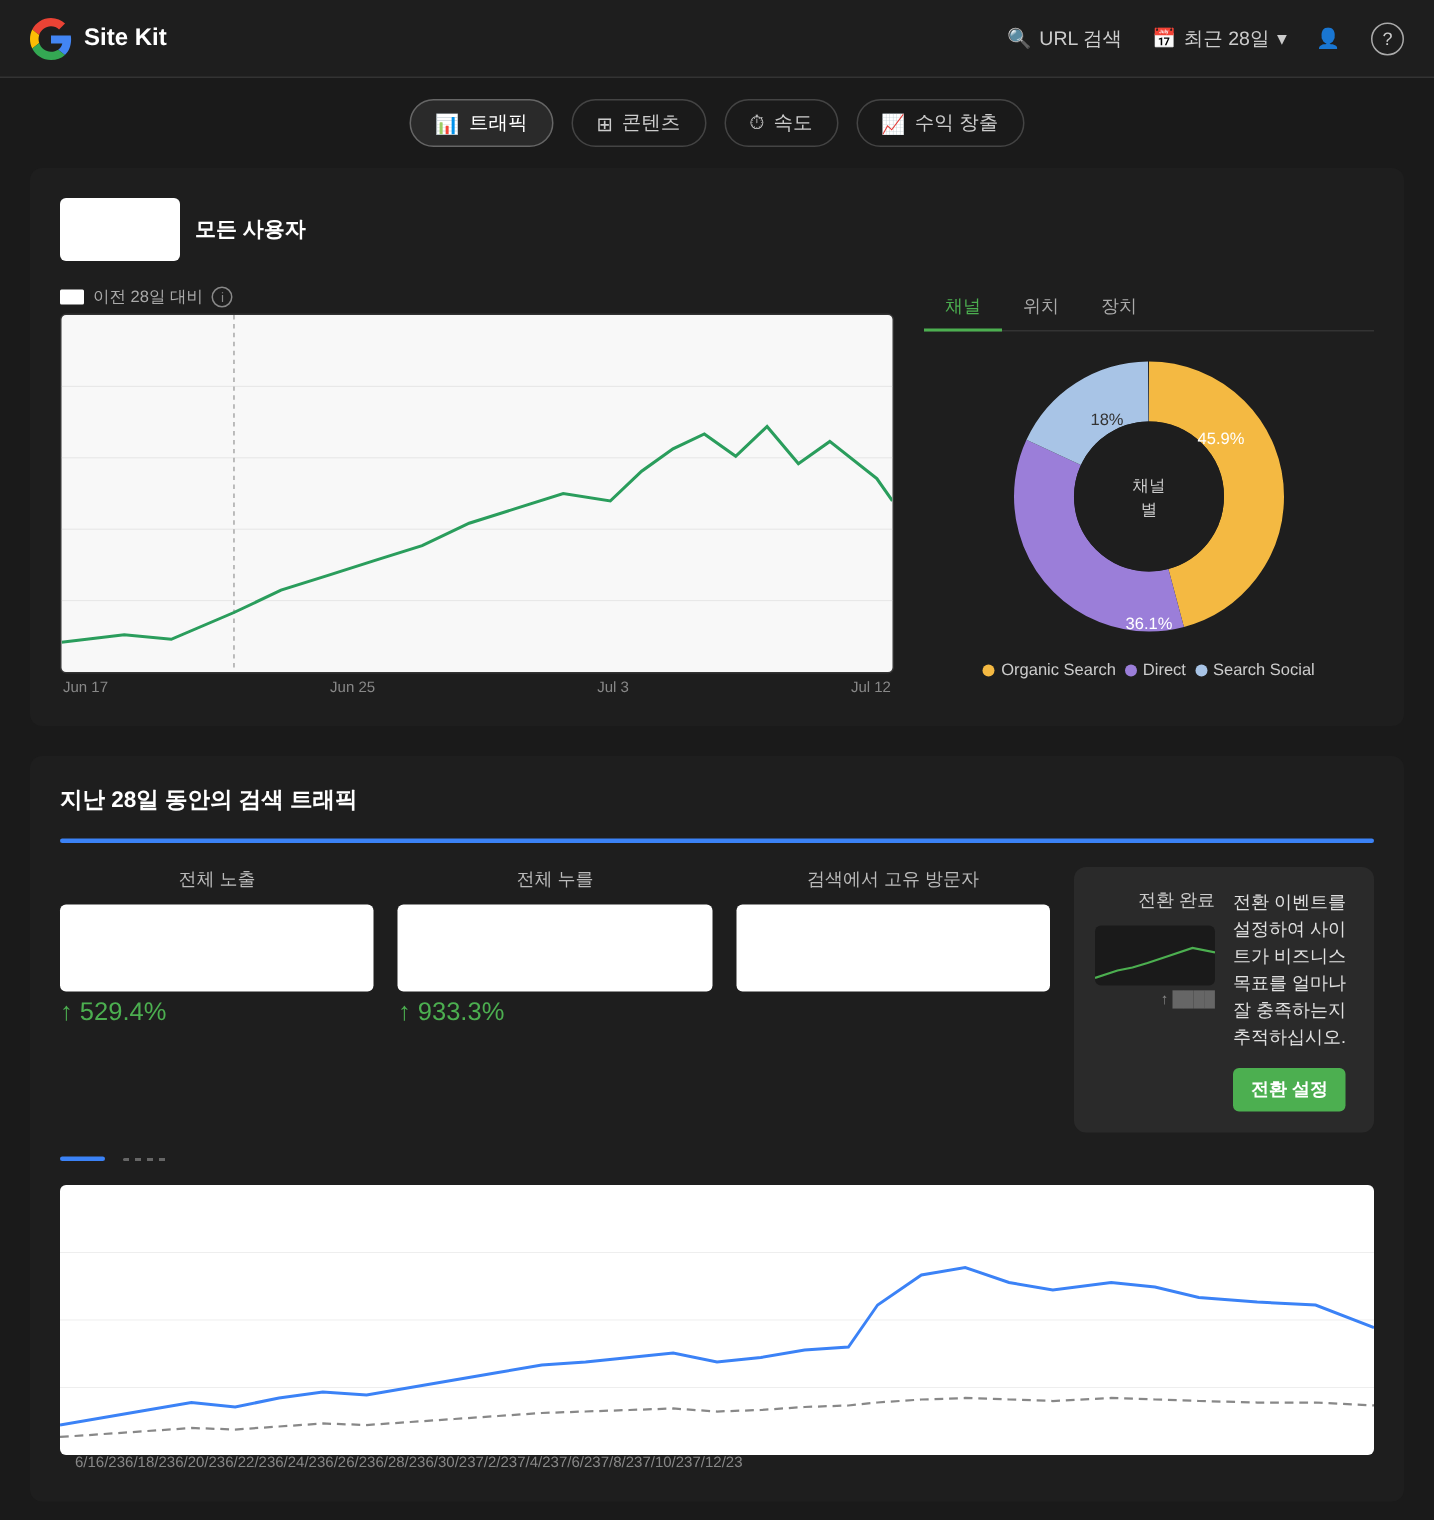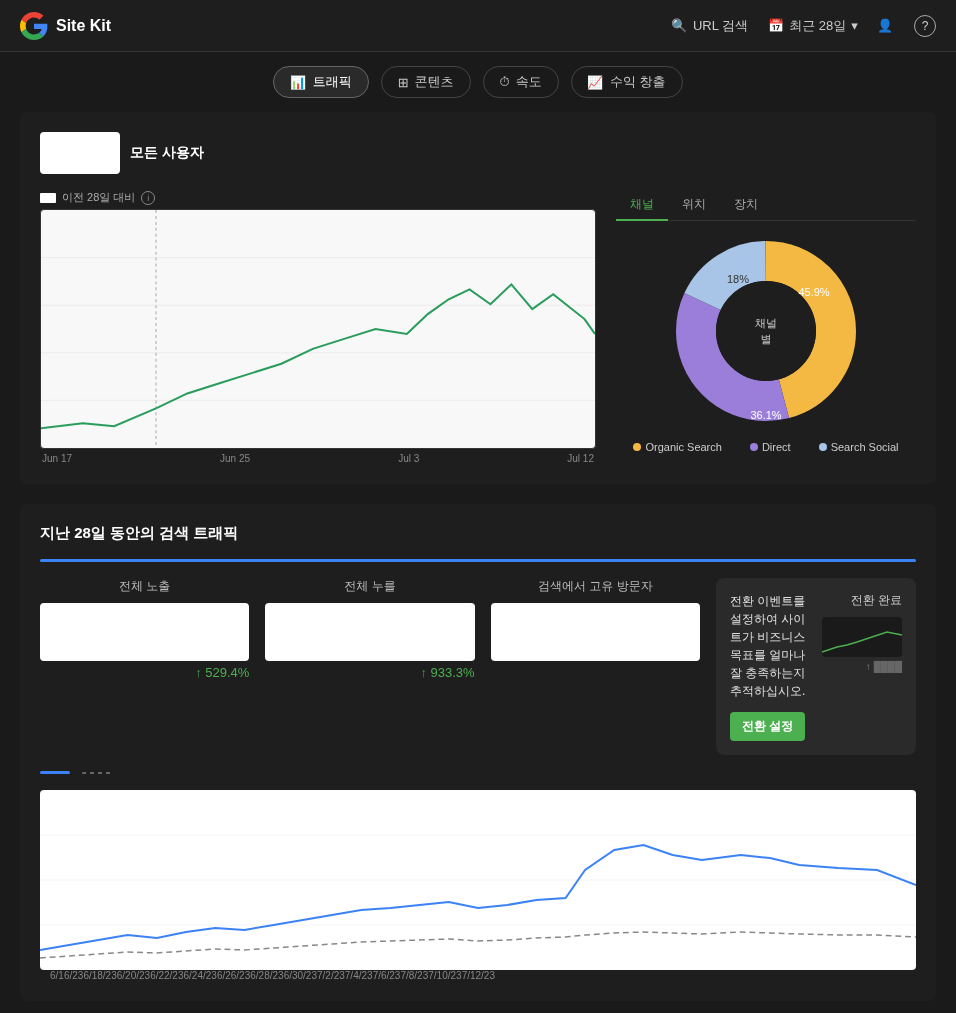--- a/index.html
+++ b/index.html
@@ -177,21 +177,21 @@
       border-bottom: 2px solid #4CAF50;
     }
     .donut-chart-wrap {
       display: flex;
       justify-content: center;
       margin: 10px 0;
     }
     .donut-legend {
       display: flex;
       justify-content: center;
-      gap: 28px;
+      gap: 6px;
       font-size: 11px;
       color: #ccc;
       flex-wrap: wrap;
       margin-top: 8px;
     }
     .donut-legend-item {
       display: flex;
       align-items: center;
       gap: 4px;
     }
@@ -231,23 +231,23 @@
       margin-bottom: 8px;
       text-align: center;
     }
     .metric-value-box {
       background: #fff;
       height: 58px;
       border-radius: 4px;
       width: 100%;
     }
     .metric-change {
-      font-size: 13px;
+      font-size: 17px;
       color: #4CAF50;
-      text-align: right;
+      text-align: left;
       margin-top: 4px;
     }
 
     
     .conversion-card {
       background: #2a2a2a;
       border-radius: 8px;
       padding: 14px;
       width: 200px;
       flex-shrink: 0;
@@ -474,35 +474,35 @@
         <div class="metric-change">↑ 933.3%</div>
       </div>
 
       <div class="metric-card">
         <div class="metric-label">검색에서 고유 방문자</div>
         <div class="metric-value-box"></div>
       </div>
 
       <div class="conversion-card">
         <div style="display:flex;gap:12px;">
-          <div style="flex:1;">
-            <div class="conversion-card-title">전환 이벤트를 설정하여 사이트가 비즈니스 목표를 얼마나 잘 충족하는지 추적하십시오.</div>
-            <button class="conversion-btn">전환 설정</button>
-          </div>
           <div style="display:flex;flex-direction:column;align-items:flex-end;">
             <div class="conversion-label">전환 완료</div>
             <div class="conversion-mini-chart">
               <svg width="80" height="40" viewBox="0 0 80 40">
                 <polyline fill="none" stroke="#4CAF50" stroke-width="1.5" points="0,35 15,30 25,28 35,25 50,20 65,15 80,18"></polyline>
               </svg>
             </div>
             <div class="conversion-sub">
               <span>↑</span>
               <span style="color:#666;">████</span>
             </div>
+          </div>
+          <div style="flex:1;">
+            <div class="conversion-card-title">전환 이벤트를 설정하여 사이트가 비즈니스 목표를 얼마나 잘 충족하는지 추적하십시오.</div>
+            <button class="conversion-btn">전환 설정</button>
           </div>
         </div>
       </div>
     </div>
 
     <div style="margin-top:16px;">
       <div class="chart-line-tabs">
         <div class="chart-line-tab blue"></div>
         <div class="chart-line-tab dashed"></div>
       </div>

